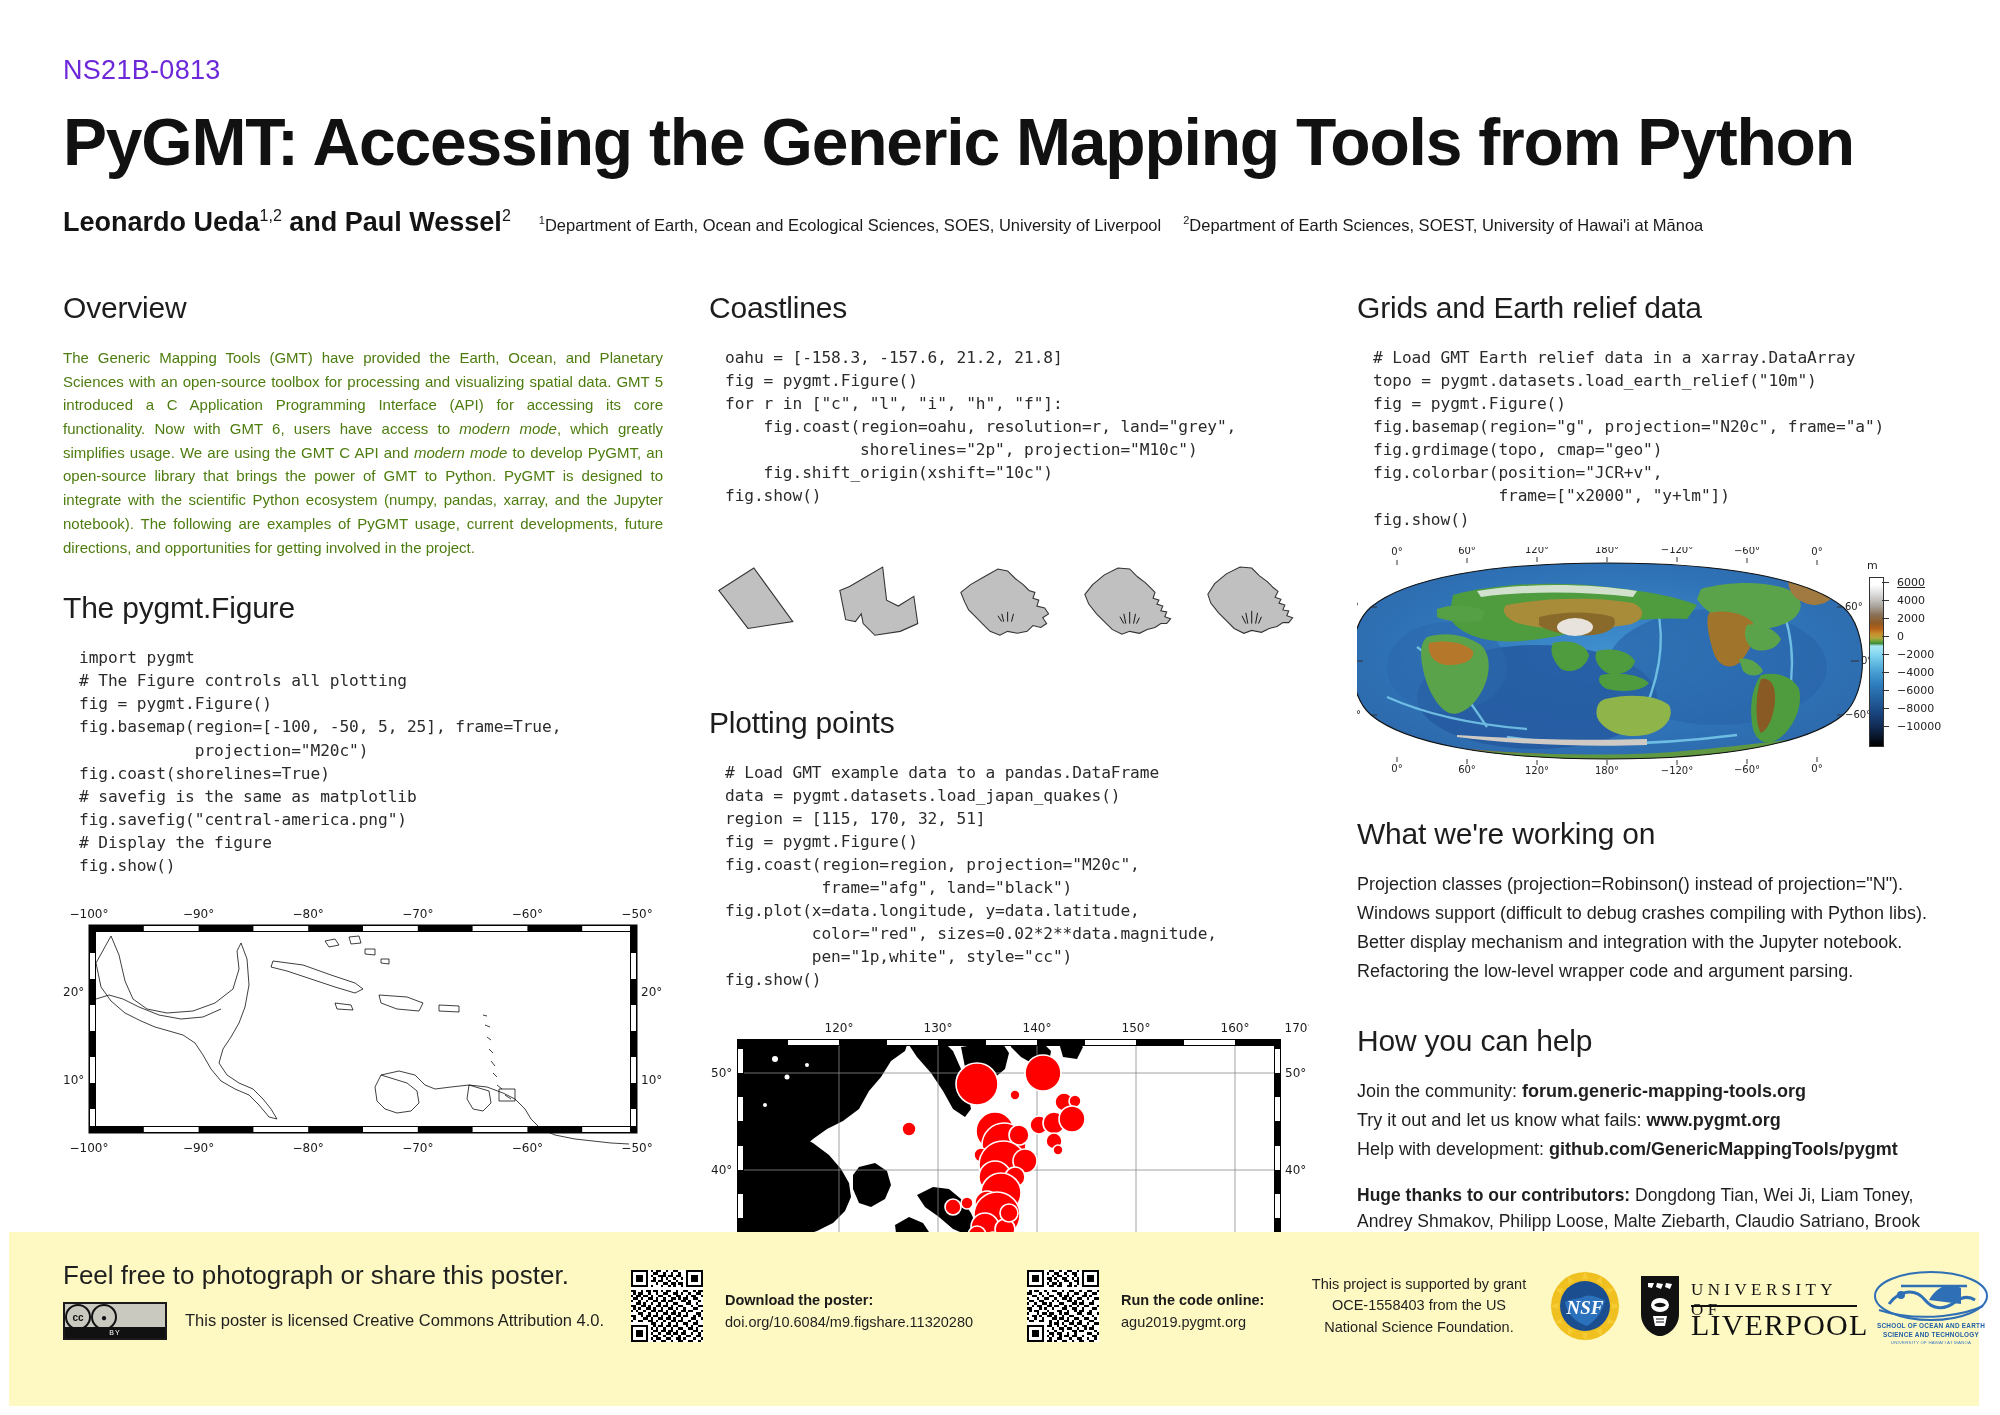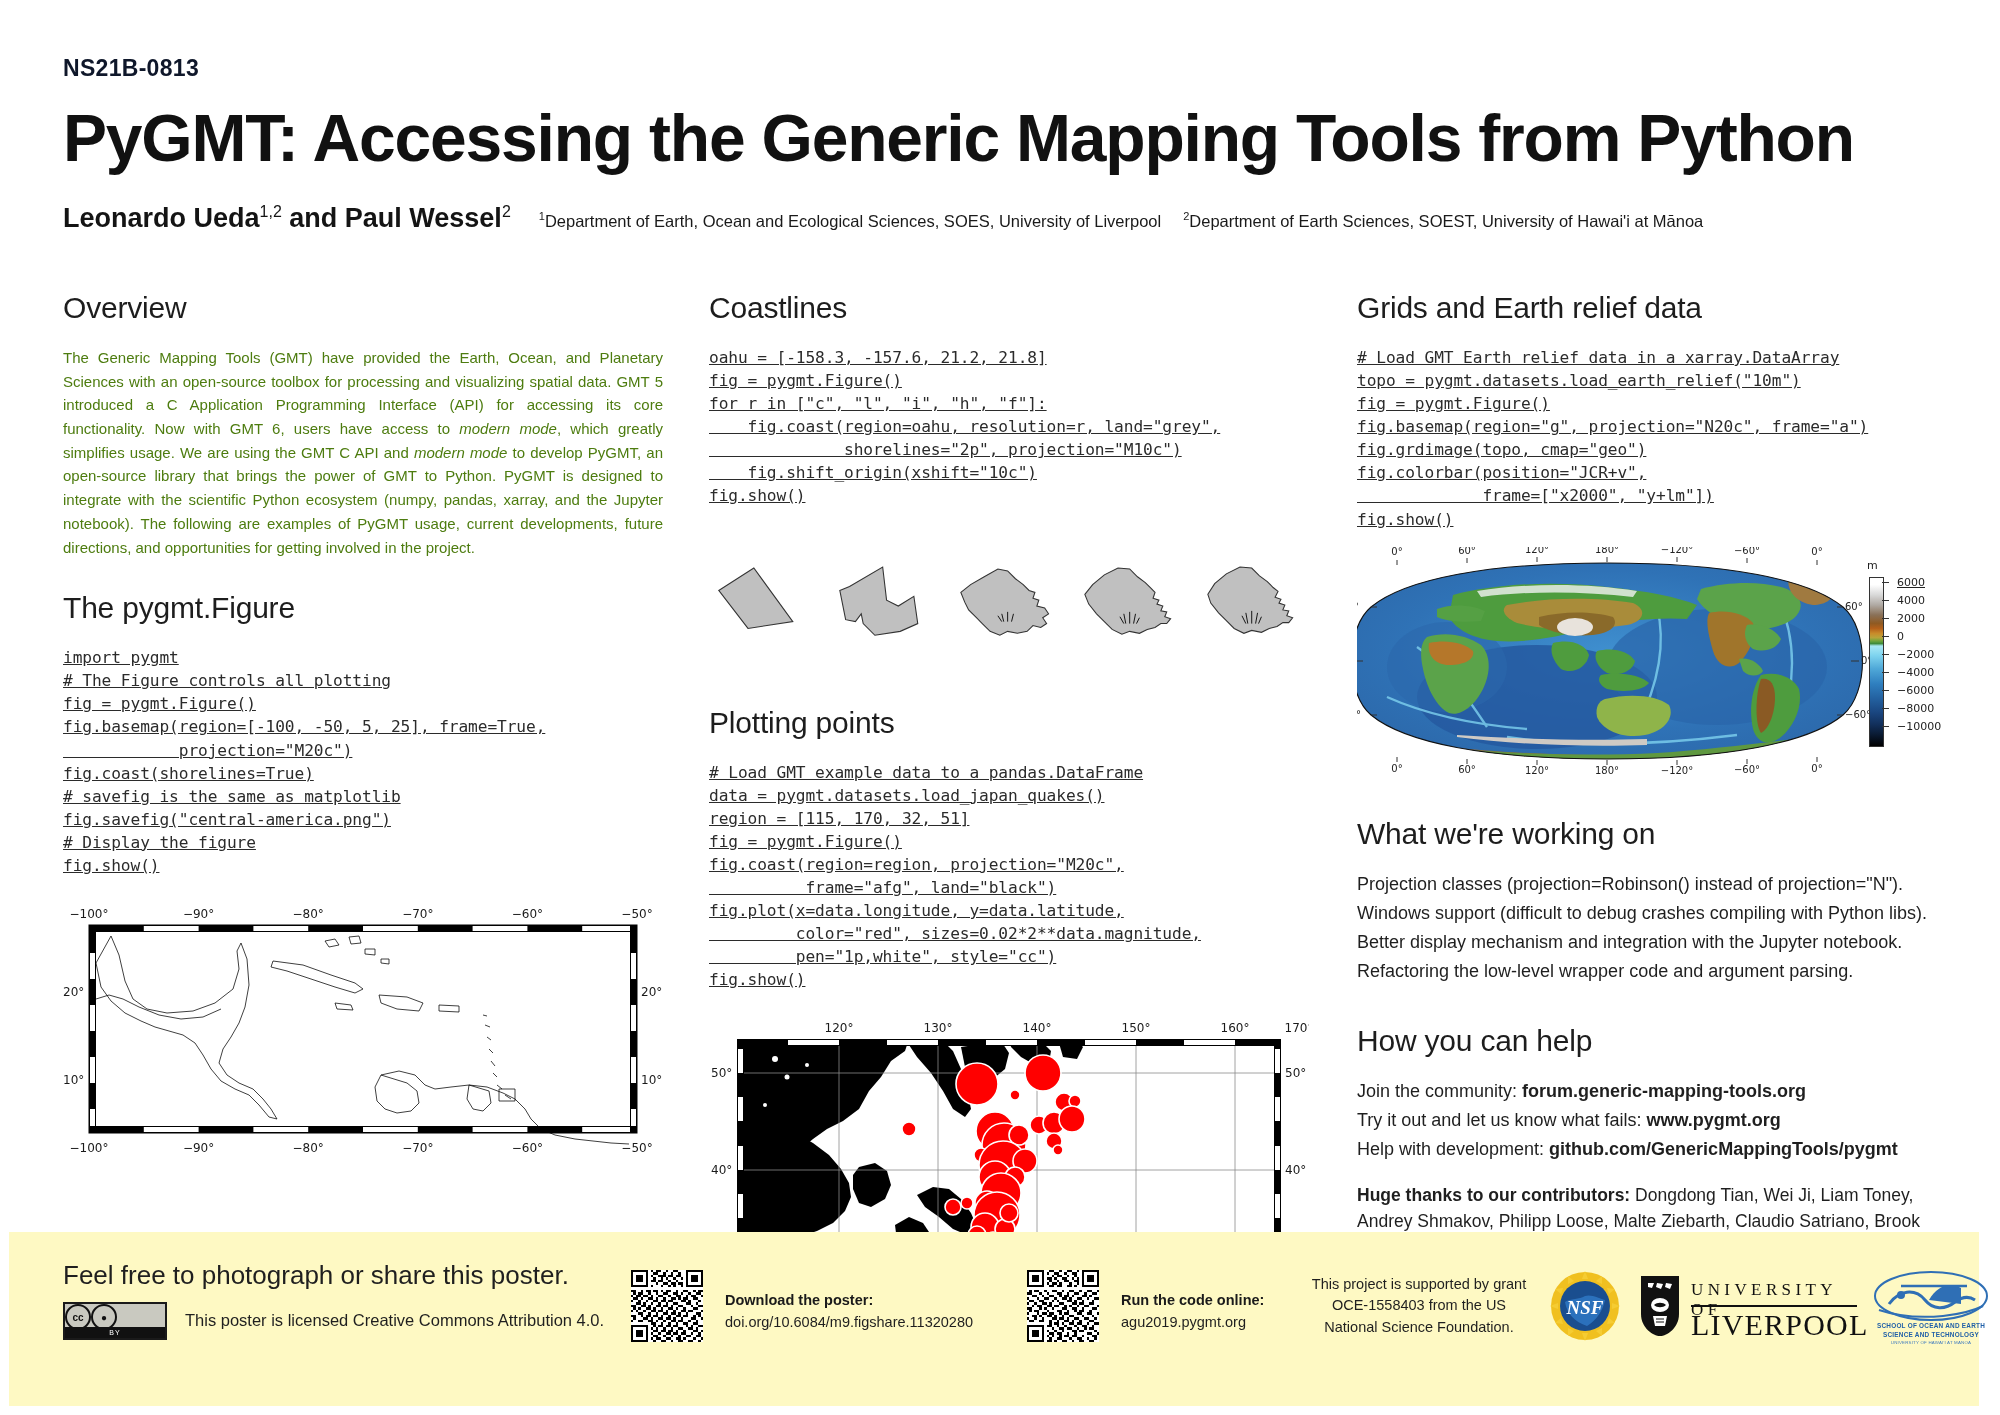--- a/index.html
+++ b/index.html
@@ -4,21 +4,21 @@
 <style>
   html,body{margin:0;padding:0;background:#d8d8d8;}
   body{font-family:"Liberation Sans",sans-serif;}
   #poster{
     position:relative;width:2000px;height:1415px;background:#ffffff;
     box-sizing:border-box;overflow:hidden;
     border:9px solid #ffffff;
   }
   
   #header{position:absolute;left:54px;top:46px;right:54px;}
-  .abstract-id{font-size:23px;color:#0f172a;letter-spacing:.3px;font-weight:bold;}
+  .abstract-id{font-size:27px;color:#6d28d9;letter-spacing:.3px;}
   .poster-title{
     font-size:66px;font-weight:700;color:#111;letter-spacing:-1.2px;
     margin-top:22px;line-height:1.04;white-space:nowrap;
   }
   .authors-row{margin-top:30px;display:flex;align-items:baseline;flex-wrap:nowrap;}
   .authors{font-size:27px;font-weight:700;color:#141414;white-space:nowrap;}
   .authors sup{font-size:16px;font-weight:400;}
   .affil{font-size:16.5px;color:#1a1a1a;margin-left:28px;white-space:nowrap;}
   .affil sup{font-size:11px;}
   .affil .sep{display:inline-block;width:22px;}
@@ -33,22 +33,22 @@
     font-size:30px;font-weight:400;color:#1d1d1d;margin:0 0 22px 0;
     letter-spacing:-.2px;line-height:1.1;
   }
   p.body{
     font-size:15px;line-height:1.58;color:#4d7c0f;margin:0;
     text-align:justify;
   }
   p.body em{font-style:italic;}
   pre.code{
     font-family:"DejaVu Sans Mono","Liberation Mono",monospace;
-    font-size:16.2px;line-height:1.425;color:#2b2b2b;margin:0;
-    white-space:pre;letter-spacing:-0.1px;text-decoration:underline;
+    font-size:16.2px;line-height:1.425;color:#2b2b2b;margin:16px;
+    white-space:pre;letter-spacing:-0.1px;
   }
   .plain-line{font-size:18px;line-height:1.62;color:#1f1f1f;}
 
   
   #oahu-row{margin-top:34px;display:flex;align-items:flex-end;gap:16px;height:110px;}
   .oahu{display:block;}
 
   
   .gmt-map{position:relative;background:#fff;}
 

